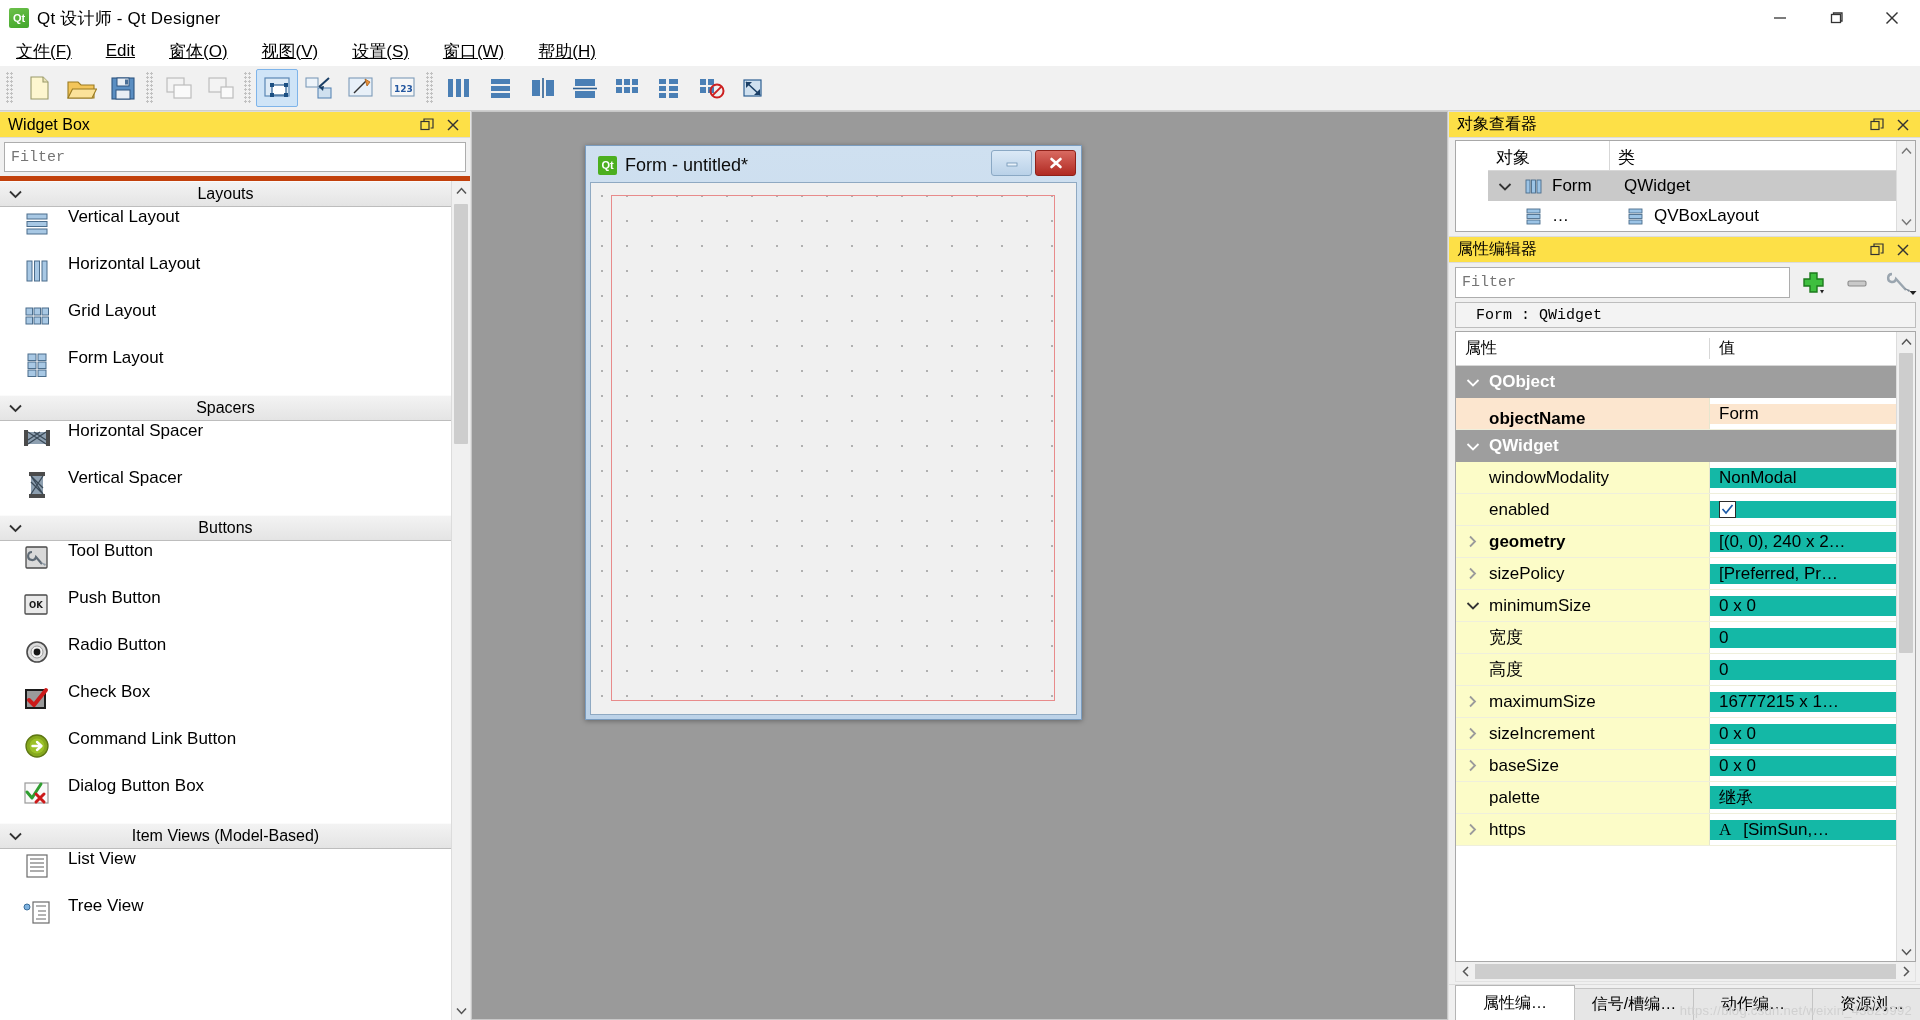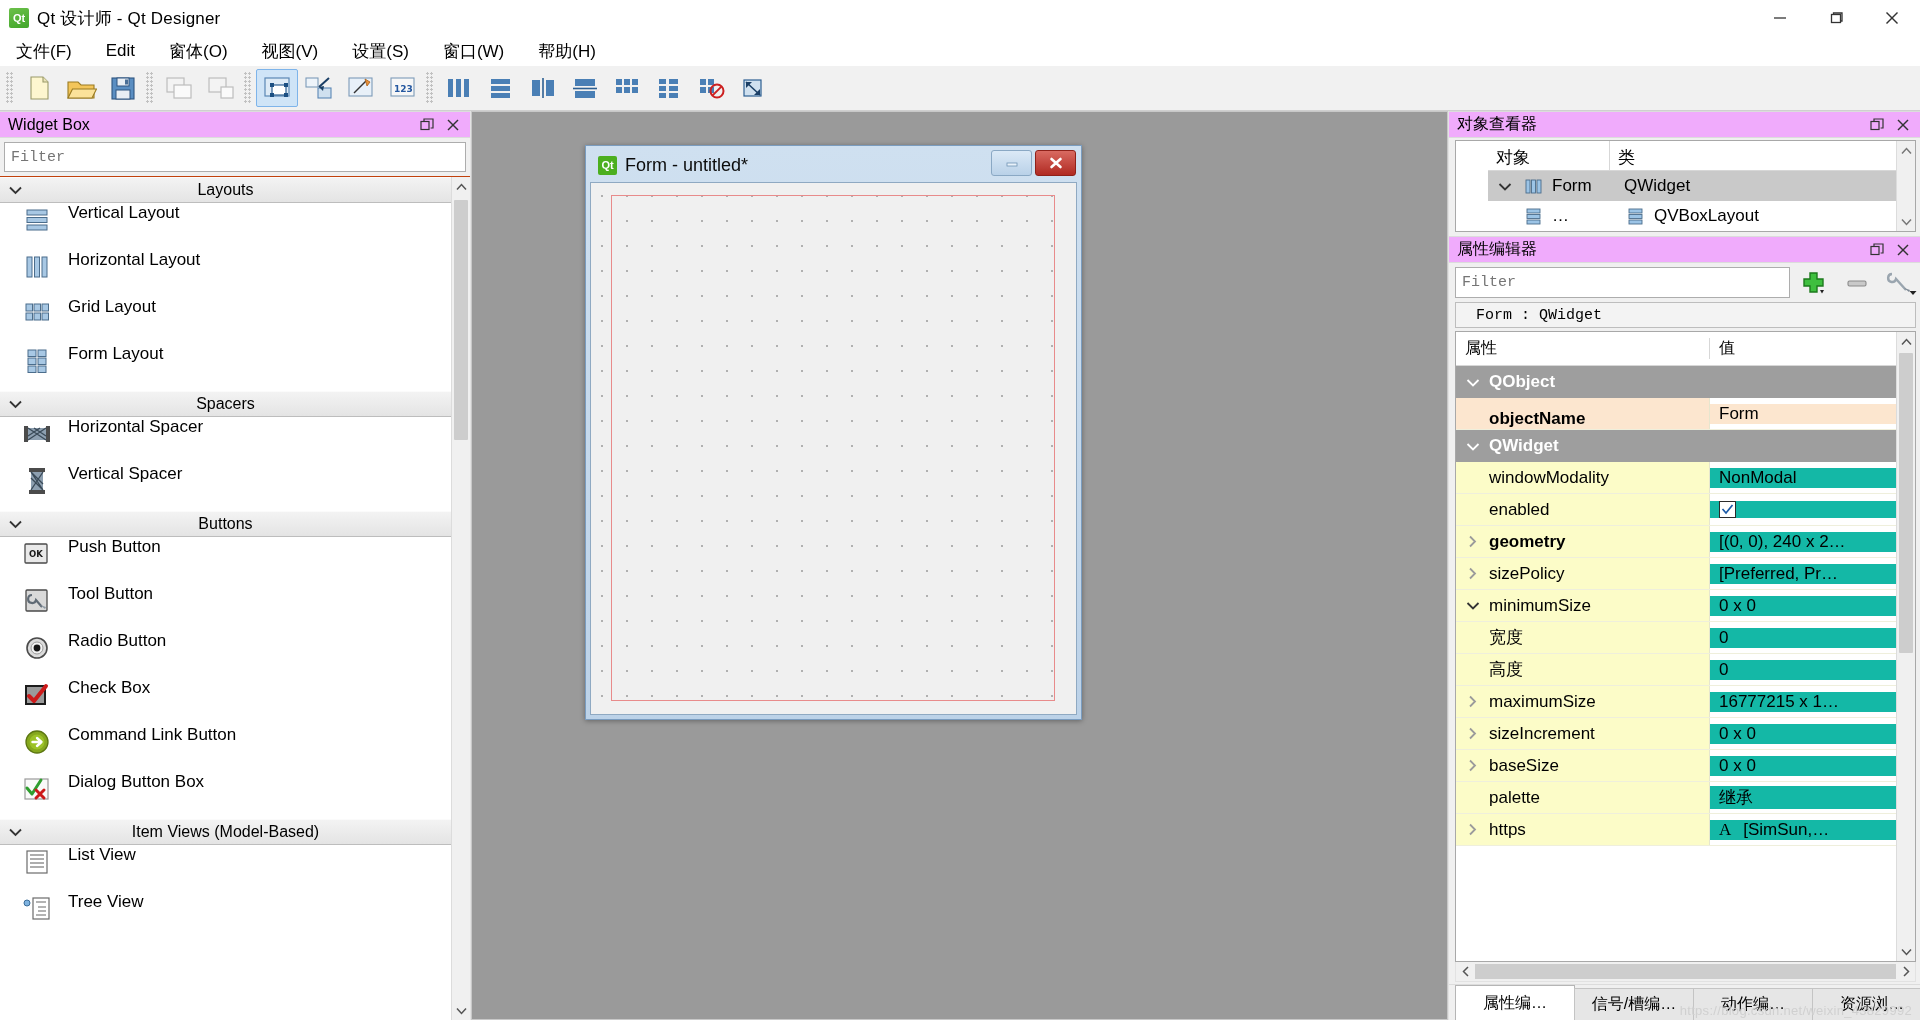--- a/index.html
+++ b/index.html
@@ -49,20 +49,21 @@
   .wbtn svg { display: block; }
 
   
   #menubar {
     height: 30px;
     background: #ffffff;
     display: flex; align-items: center;
     padding-left: 16px;
     font-size: 17px;
     color: #000;
+    text-decoration: underline;
   }
   .menu-item {
     padding: 2px 16px 2px 0;
     margin-right: 18px;
     white-space: nowrap;
   }
 
   
   #toolbar {
     height: 45px;
@@ -104,21 +105,21 @@
     background: #f0f0f0;
     display: flex; flex-direction: column;
     border-right: 1px solid #e3e3e3;
   }
   .dock-title {
     height: 27px;
     display: flex; align-items: center;
     padding: 0 6px 0 8px;
     font-size: 16px;
     color: #000;
-    background: #f0abfc;
+    background: #fde047;
     border-top: 1px solid #dcdcdc;
     border-bottom: 1px solid #dcdcdc;
   }
   .dock-title .t { flex: 1; }
   .dock-btns { display: flex; gap: 12px; align-items: center; padding-right: 4px; }
   .dock-btn { width: 14px; height: 14px; color:#222; }
   .dock-btn svg { display:block; }
 
   #wb-filter-wrap { padding: 4px 4px 4px 4px; background: #f0f0f0; }
   .filter-input {
@@ -129,21 +130,21 @@
     font-size: 15px;
     color: #9a9a9a;
     padding: 0 6px;
     outline: none;
   }
 
   #wb-scroll {
     flex: 1;
     display: flex;
     background: #22c55e;
-    border-top: 1px solid #c2410c;
+    border-top: 5px solid #c2410c;
     overflow: hidden;
     position: relative;
   }
   #wb-list {
     flex: 1;
     overflow: hidden;
     background: #fff;
   }
   .wb-category {
     height: 26px;
@@ -730,35 +731,35 @@
           <span class="chev">
             <svg width="15" height="10" viewBox="0 0 15 10">
                 <path d="M2 2.5 L7.5 8 L13 2.5" fill="none" stroke="#333" stroke-width="1.8"></path>
               </svg>
           </span>
           <span class="cat-label">Buttons</span>
         </div>
         <div class="wb-item">
           <span class="wb-icon">
             <svg width="30" height="28" viewBox="0 0 30 28">
-              <rect x="3" y="4" width="22" height="19" rx="1" fill="#e9e9e9" stroke="#4a4a4a" stroke-width="1.3"></rect>
-              <text x="7" y="17" font-family="DejaVu Sans" font-size="8.5" fill="#1a1a1a" font-weight="bold">OK</text>
-            </svg>
-          </span>
-          <span>Push Button</span>
-        </div>
-        <div class="wb-item">
-          <span class="wb-icon">
-            <svg width="30" height="28" viewBox="0 0 30 28">
               <rect x="4" y="3" width="21" height="21" rx="1" fill="#d9d9d9" stroke="#4a4a4a" stroke-width="1.3"></rect>
               <path d="M10 8 a4 4 0 1 0 4 5 l6 7" fill="none" stroke="#5f6a75" stroke-width="2.2"></path>
               <path d="M18 18 l5 4 l1 -2 Z" fill="#8e9aa5"></path>
             </svg>
           </span>
           <span>Tool Button</span>
+        </div>
+        <div class="wb-item">
+          <span class="wb-icon">
+            <svg width="30" height="28" viewBox="0 0 30 28">
+              <rect x="3" y="4" width="22" height="19" rx="1" fill="#e9e9e9" stroke="#4a4a4a" stroke-width="1.3"></rect>
+              <text x="7" y="17" font-family="DejaVu Sans" font-size="8.5" fill="#1a1a1a" font-weight="bold">OK</text>
+            </svg>
+          </span>
+          <span>Push Button</span>
         </div>
         <div class="wb-item">
           <span class="wb-icon">
             <svg width="28" height="28" viewBox="0 0 28 28">
               <circle cx="14" cy="14" r="10" fill="#dcdcdc" stroke="#4a4a4a" stroke-width="1.6"></circle>
               <circle cx="14" cy="14" r="6" fill="#f2f2f2" stroke="#9a9a9a" stroke-width="1"></circle>
               <circle cx="14" cy="14" r="3.4" fill="#151515"></circle>
             </svg>
           </span>
           <span>Radio Button</span>

